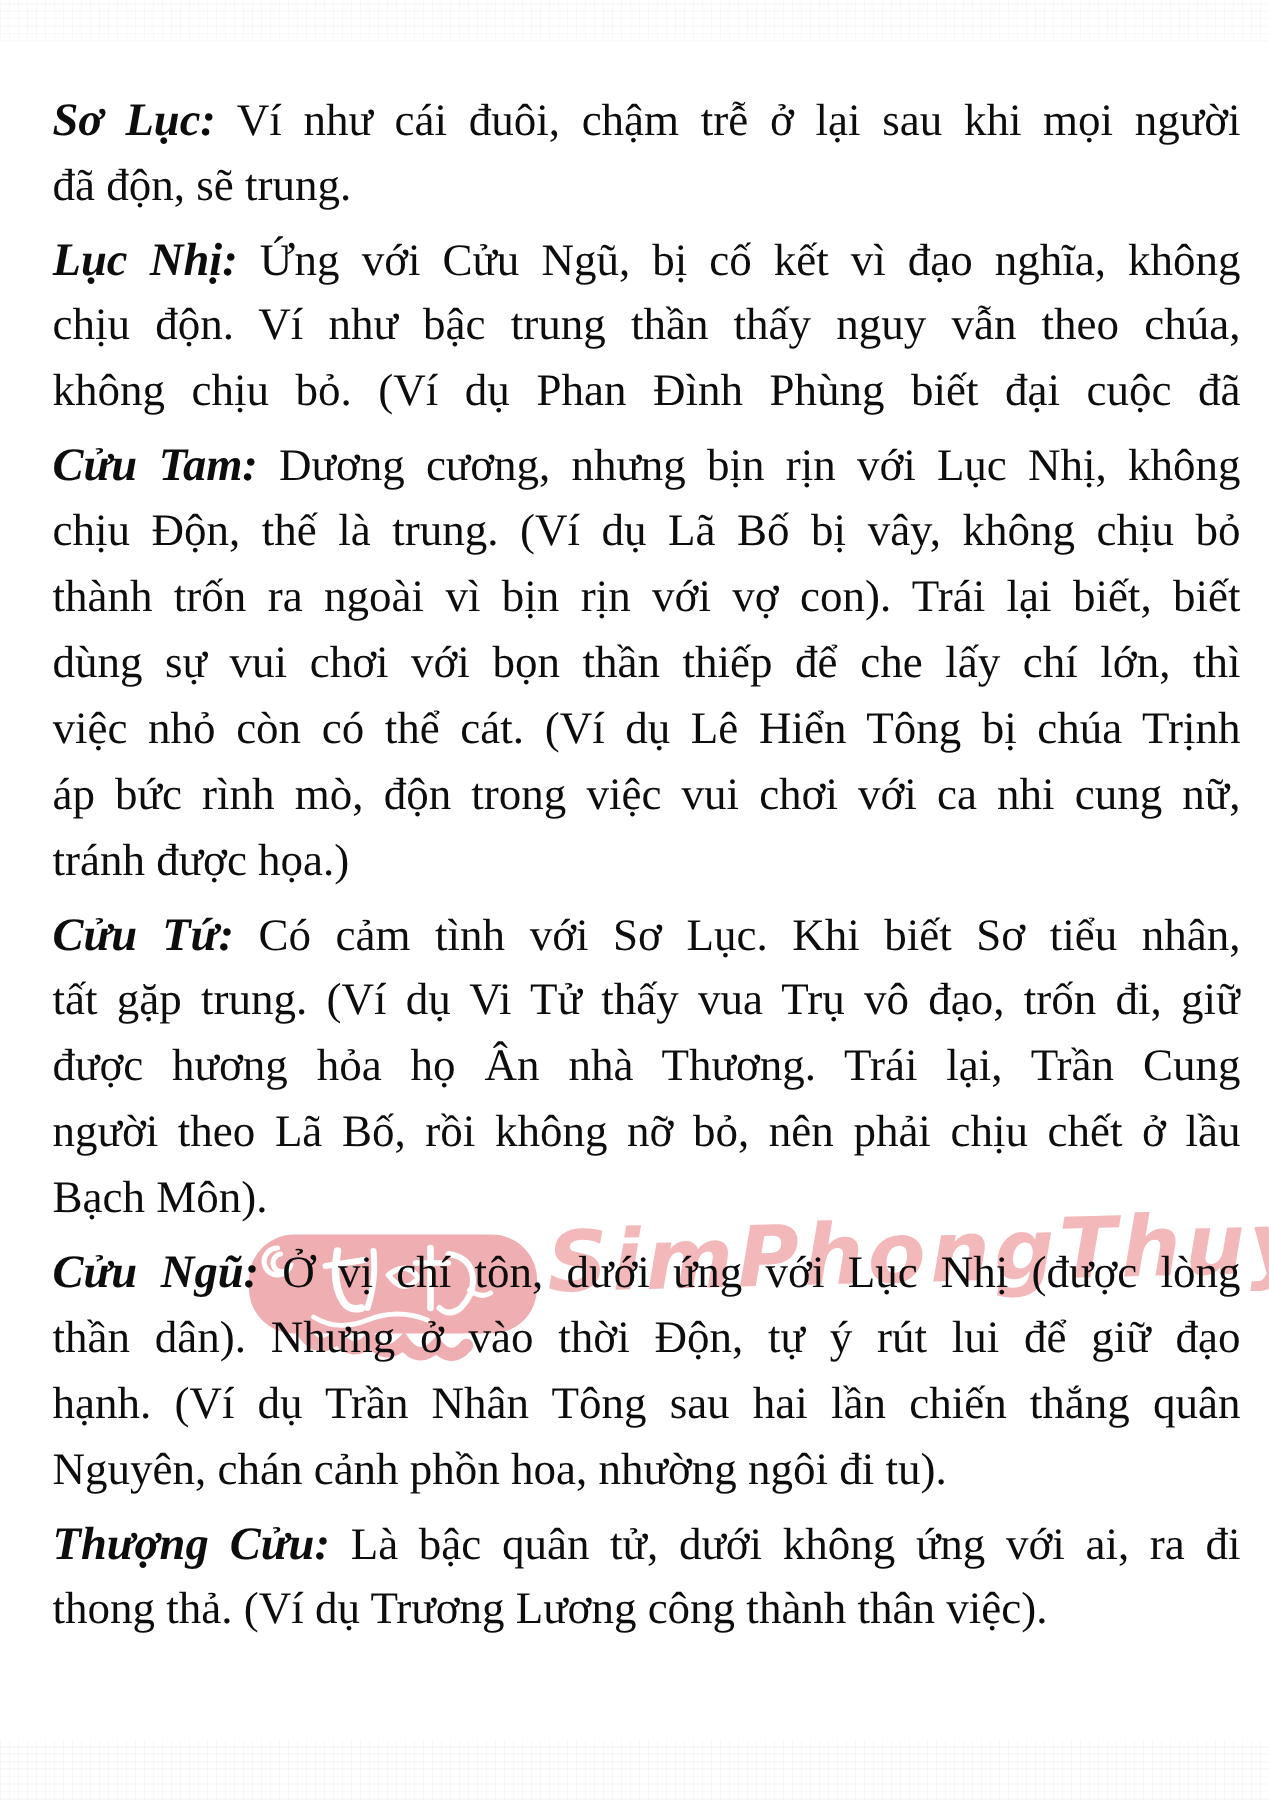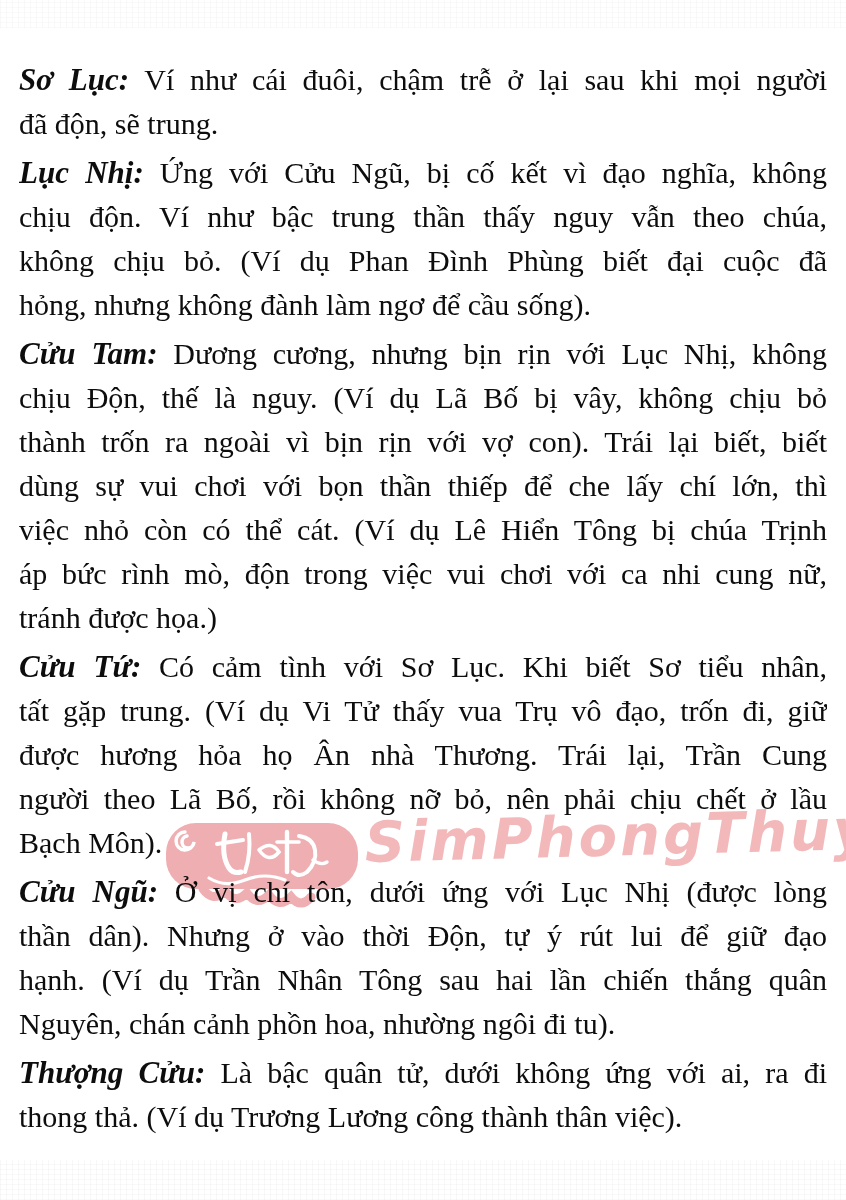--- a/index.html
+++ b/index.html
@@ -36,20 +36,21 @@
     line-height: 44px;
     z-index: 2;
   }
   .para { margin: 0 0 5px 0; }
   .pline {
     text-align: justify;
     text-align-last: justify;
     text-justify: inter-word;
     height: 44px;
     overflow: hidden;
+    margin-left: 16px;
   }
   .pline.last { text-align-last: left; }
   .lead {
     font-weight: bold;
     font-style: italic;
     font-size: 31px;
   }
 
   
   .watermark-seal {
@@ -101,25 +102,24 @@
 
 <div class="text-block" style="color: rgb(13, 13, 13);">
     <div class="para">
       <div class="pline"><span class="lead">Sơ Lục:</span> Ví như cái đuôi, chậm trễ ở lại sau khi mọi người</div>
       <div class="pline last">đã độn, sẽ trung.</div>
     </div>
     <div class="para">
       <div class="pline"><span class="lead">Lục Nhị:</span> Ứng với Cửu Ngũ, bị cố kết vì đạo nghĩa, không</div>
       <div class="pline">chịu độn. Ví như bậc trung thần thấy nguy vẫn theo chúa,</div>
       <div class="pline">không chịu bỏ. (Ví dụ Phan Đình Phùng biết đại cuộc đã</div>
-      <div class="pline last">hỏng, nhưng không đành làm ngơ để cầu sống).</div>
     </div>
     <div class="para">
       <div class="pline"><span class="lead">Cửu Tam:</span> Dương cương, nhưng bịn rịn với Lục Nhị, không</div>
-      <div class="pline">chịu Độn, thế là nguy. (Ví dụ Lã Bố bị vây, không chịu bỏ</div>
+      <div class="pline">chịu Độn, thế là trung. (Ví dụ Lã Bố bị vây, không chịu bỏ</div>
       <div class="pline">thành trốn ra ngoài vì bịn rịn với vợ con). Trái lại biết, biết</div>
       <div class="pline">dùng sự vui chơi với bọn thần thiếp để che lấy chí lớn, thì</div>
       <div class="pline">việc nhỏ còn có thể cát. (Ví dụ Lê Hiển Tông bị chúa Trịnh</div>
       <div class="pline">áp bức rình mò, độn trong việc vui chơi với ca nhi cung nữ,</div>
       <div class="pline last">tránh được họa.)</div>
     </div>
     <div class="para">
       <div class="pline"><span class="lead">Cửu Tứ:</span> Có cảm tình với Sơ Lục. Khi biết Sơ tiểu nhân,</div>
       <div class="pline">tất gặp trung. (Ví dụ Vi Tử thấy vua Trụ vô đạo, trốn đi, giữ</div>
       <div class="pline">được hương hỏa họ Ân nhà Thương. Trái lại, Trần Cung</div>

